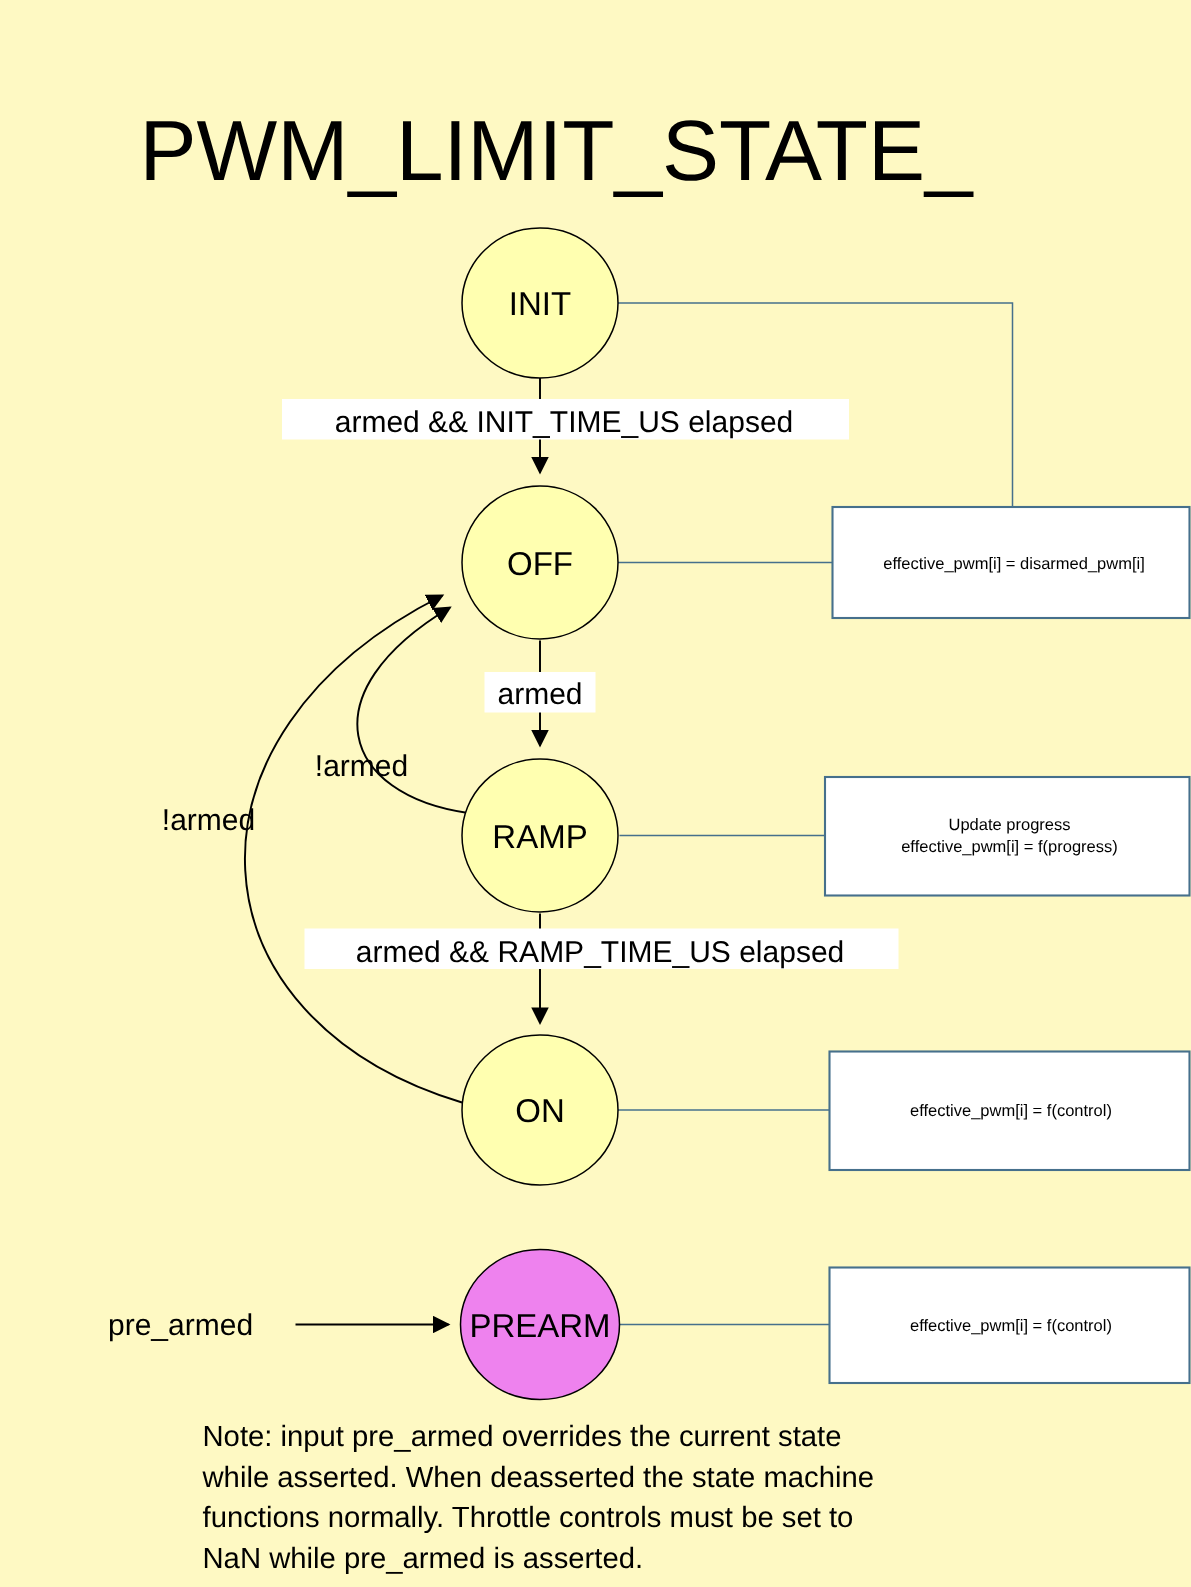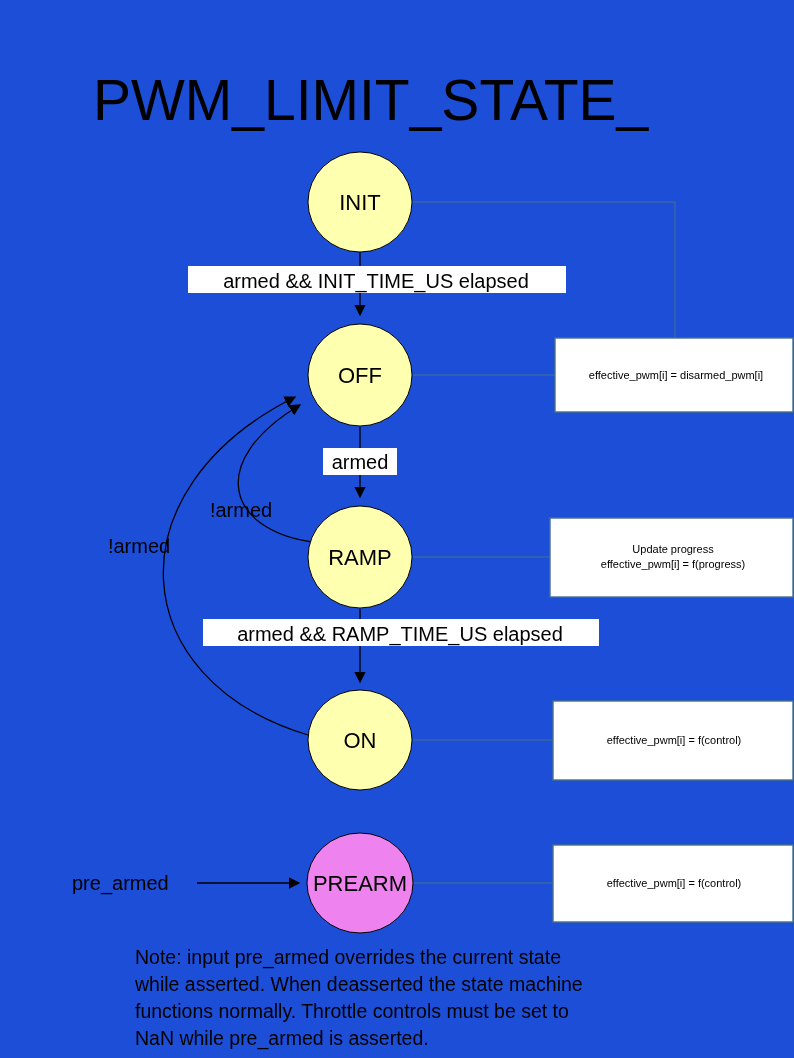--- a/index.html
+++ b/index.html
@@ -4,21 +4,21 @@
 <style>
   html, body {
     margin: 0;
     padding: 0;
     background: #ffffff;
   }
   .page {
     width: 794px;
     height: 1058px;
     position: relative;
-    background: #1d4ed8;
+    background: #fef9c3;
     overflow: hidden;
   }
   svg { display: block; }
   text {
     font-family: "Liberation Sans", "DejaVu Sans", sans-serif;
     fill: #000000;
   }
   .title-text   { font-size: 57px; }
   .state-label  { font-size: 22px; text-anchor: middle; }
   .trans-label  { font-size: 20px; text-anchor: middle; }

